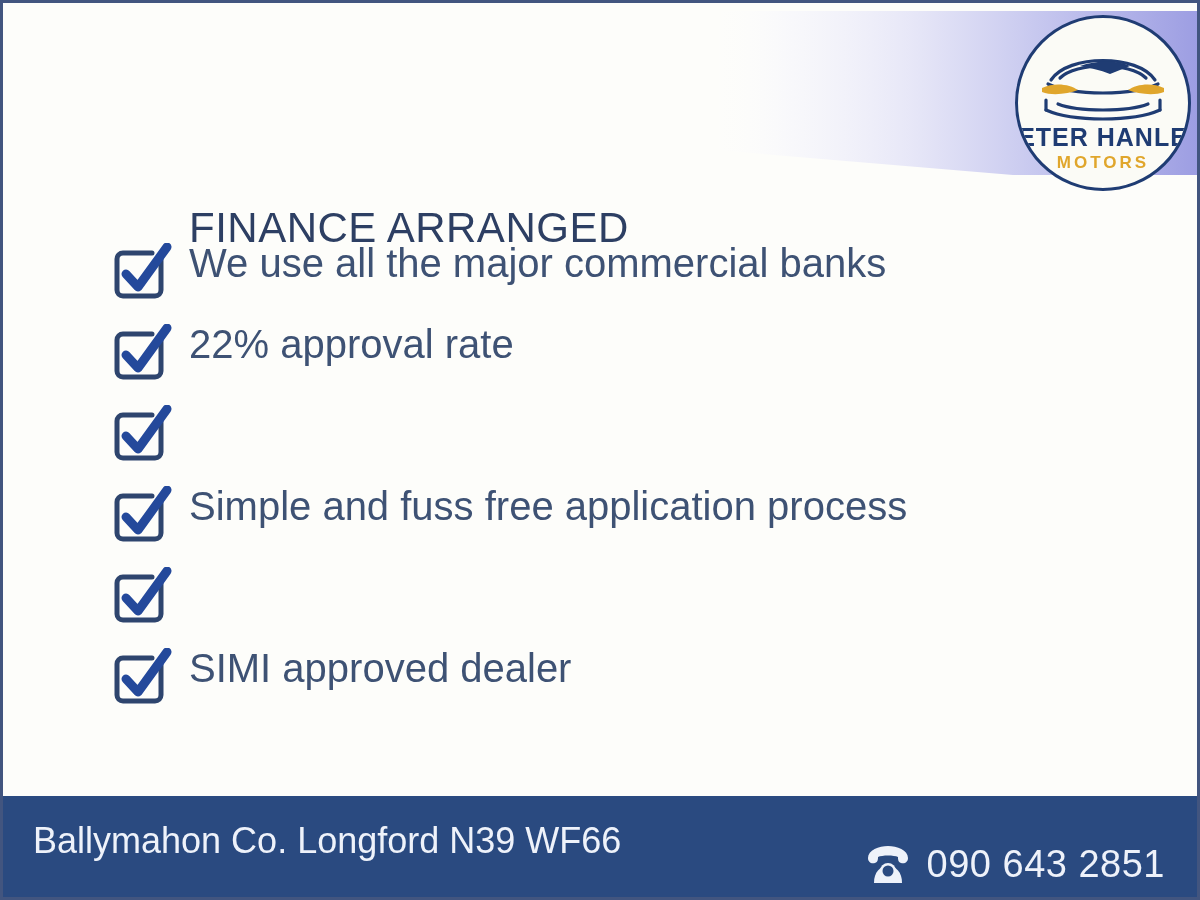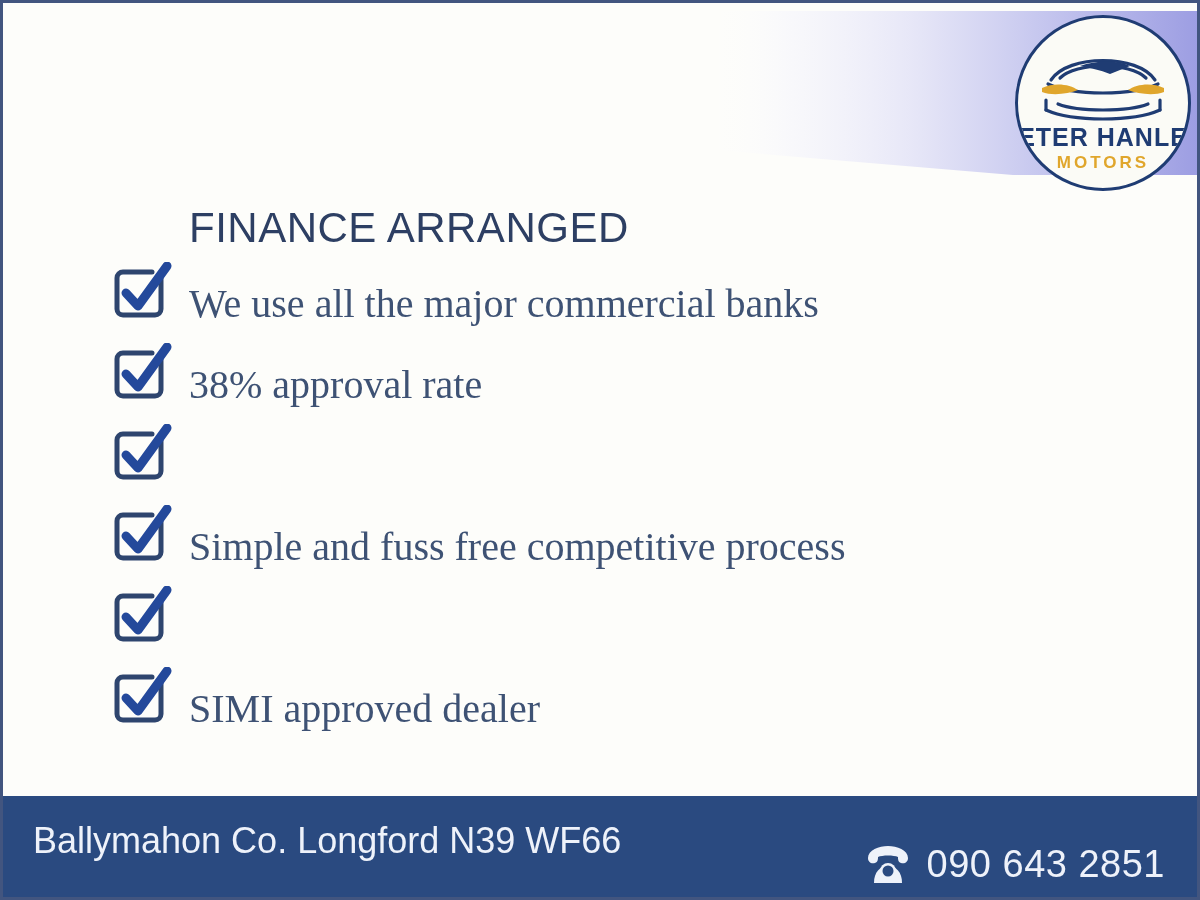--- a/index.html
+++ b/index.html
@@ -61,23 +61,22 @@
 
   
   .checklist {
     position: absolute;
     left: 106px;
     top: 240px;
     width: 1000px;
   }
   .check-row {
     display: flex;
-    align-items: flex-end;
+    align-items: flex-start;
     height: 81px;
-    font-family: Liberation Serif, serif;
   }
   .check-icon {
     flex: 0 0 auto;
     width: 66px;
     height: 62px;
     margin-right: 14px;
   }
   .check-icon svg { display: block; }
   .check-label {
     font-size: 40px;
@@ -184,40 +183,40 @@
       <span class="check-label">We use all the major commercial banks</span>
     </div>
 
     <div class="check-row">
       <span class="check-icon">
         <svg width="66" height="62" viewBox="0 0 66 62" xmlns="http://www.w3.org/2000/svg">
           <path d="M52 13 L52 47 A6 6 0 0 1 46 53 L14 53 A6 6 0 0 1 8 47 L8 16 A6 6 0 0 1 14 10 L43 10" fill="none" stroke="#2e456e" stroke-width="5" stroke-linecap="round"></path>
           <path d="M17 31 L29 44 L58 4" fill="none" stroke="#24499b" stroke-width="9" stroke-linecap="round" stroke-linejoin="round"></path>
         </svg>
       </span>
-      <span class="check-label">38% approval rate</span>
-    </div>
-
-    <div class="check-row">
-      <span class="check-icon">
-        <svg width="66" height="62" viewBox="0 0 66 62" xmlns="http://www.w3.org/2000/svg">
-          <path d="M52 13 L52 47 A6 6 0 0 1 46 53 L14 53 A6 6 0 0 1 8 47 L8 16 A6 6 0 0 1 14 10 L43 10" fill="none" stroke="#2e456e" stroke-width="5" stroke-linecap="round"></path>
-          <path d="M17 31 L29 44 L58 4" fill="none" stroke="#24499b" stroke-width="9" stroke-linecap="round" stroke-linejoin="round"></path>
-        </svg>
-      </span>
-    </div>
-
-    <div class="check-row">
-      <span class="check-icon">
-        <svg width="66" height="62" viewBox="0 0 66 62" xmlns="http://www.w3.org/2000/svg">
-          <path d="M52 13 L52 47 A6 6 0 0 1 46 53 L14 53 A6 6 0 0 1 8 47 L8 16 A6 6 0 0 1 14 10 L43 10" fill="none" stroke="#2e456e" stroke-width="5" stroke-linecap="round"></path>
-          <path d="M17 31 L29 44 L58 4" fill="none" stroke="#24499b" stroke-width="9" stroke-linecap="round" stroke-linejoin="round"></path>
-        </svg>
-      </span>
-      <span class="check-label">Simple and fuss free competitive process</span>
+      <span class="check-label">22% approval rate</span>
+    </div>
+
+    <div class="check-row">
+      <span class="check-icon">
+        <svg width="66" height="62" viewBox="0 0 66 62" xmlns="http://www.w3.org/2000/svg">
+          <path d="M52 13 L52 47 A6 6 0 0 1 46 53 L14 53 A6 6 0 0 1 8 47 L8 16 A6 6 0 0 1 14 10 L43 10" fill="none" stroke="#2e456e" stroke-width="5" stroke-linecap="round"></path>
+          <path d="M17 31 L29 44 L58 4" fill="none" stroke="#24499b" stroke-width="9" stroke-linecap="round" stroke-linejoin="round"></path>
+        </svg>
+      </span>
+    </div>
+
+    <div class="check-row">
+      <span class="check-icon">
+        <svg width="66" height="62" viewBox="0 0 66 62" xmlns="http://www.w3.org/2000/svg">
+          <path d="M52 13 L52 47 A6 6 0 0 1 46 53 L14 53 A6 6 0 0 1 8 47 L8 16 A6 6 0 0 1 14 10 L43 10" fill="none" stroke="#2e456e" stroke-width="5" stroke-linecap="round"></path>
+          <path d="M17 31 L29 44 L58 4" fill="none" stroke="#24499b" stroke-width="9" stroke-linecap="round" stroke-linejoin="round"></path>
+        </svg>
+      </span>
+      <span class="check-label">Simple and fuss free application process</span>
     </div>
 
     <div class="check-row">
       <span class="check-icon">
         <svg width="66" height="62" viewBox="0 0 66 62" xmlns="http://www.w3.org/2000/svg">
           <path d="M52 13 L52 47 A6 6 0 0 1 46 53 L14 53 A6 6 0 0 1 8 47 L8 16 A6 6 0 0 1 14 10 L43 10" fill="none" stroke="#2e456e" stroke-width="5" stroke-linecap="round"></path>
           <path d="M17 31 L29 44 L58 4" fill="none" stroke="#24499b" stroke-width="9" stroke-linecap="round" stroke-linejoin="round"></path>
         </svg>
       </span>
     </div>

